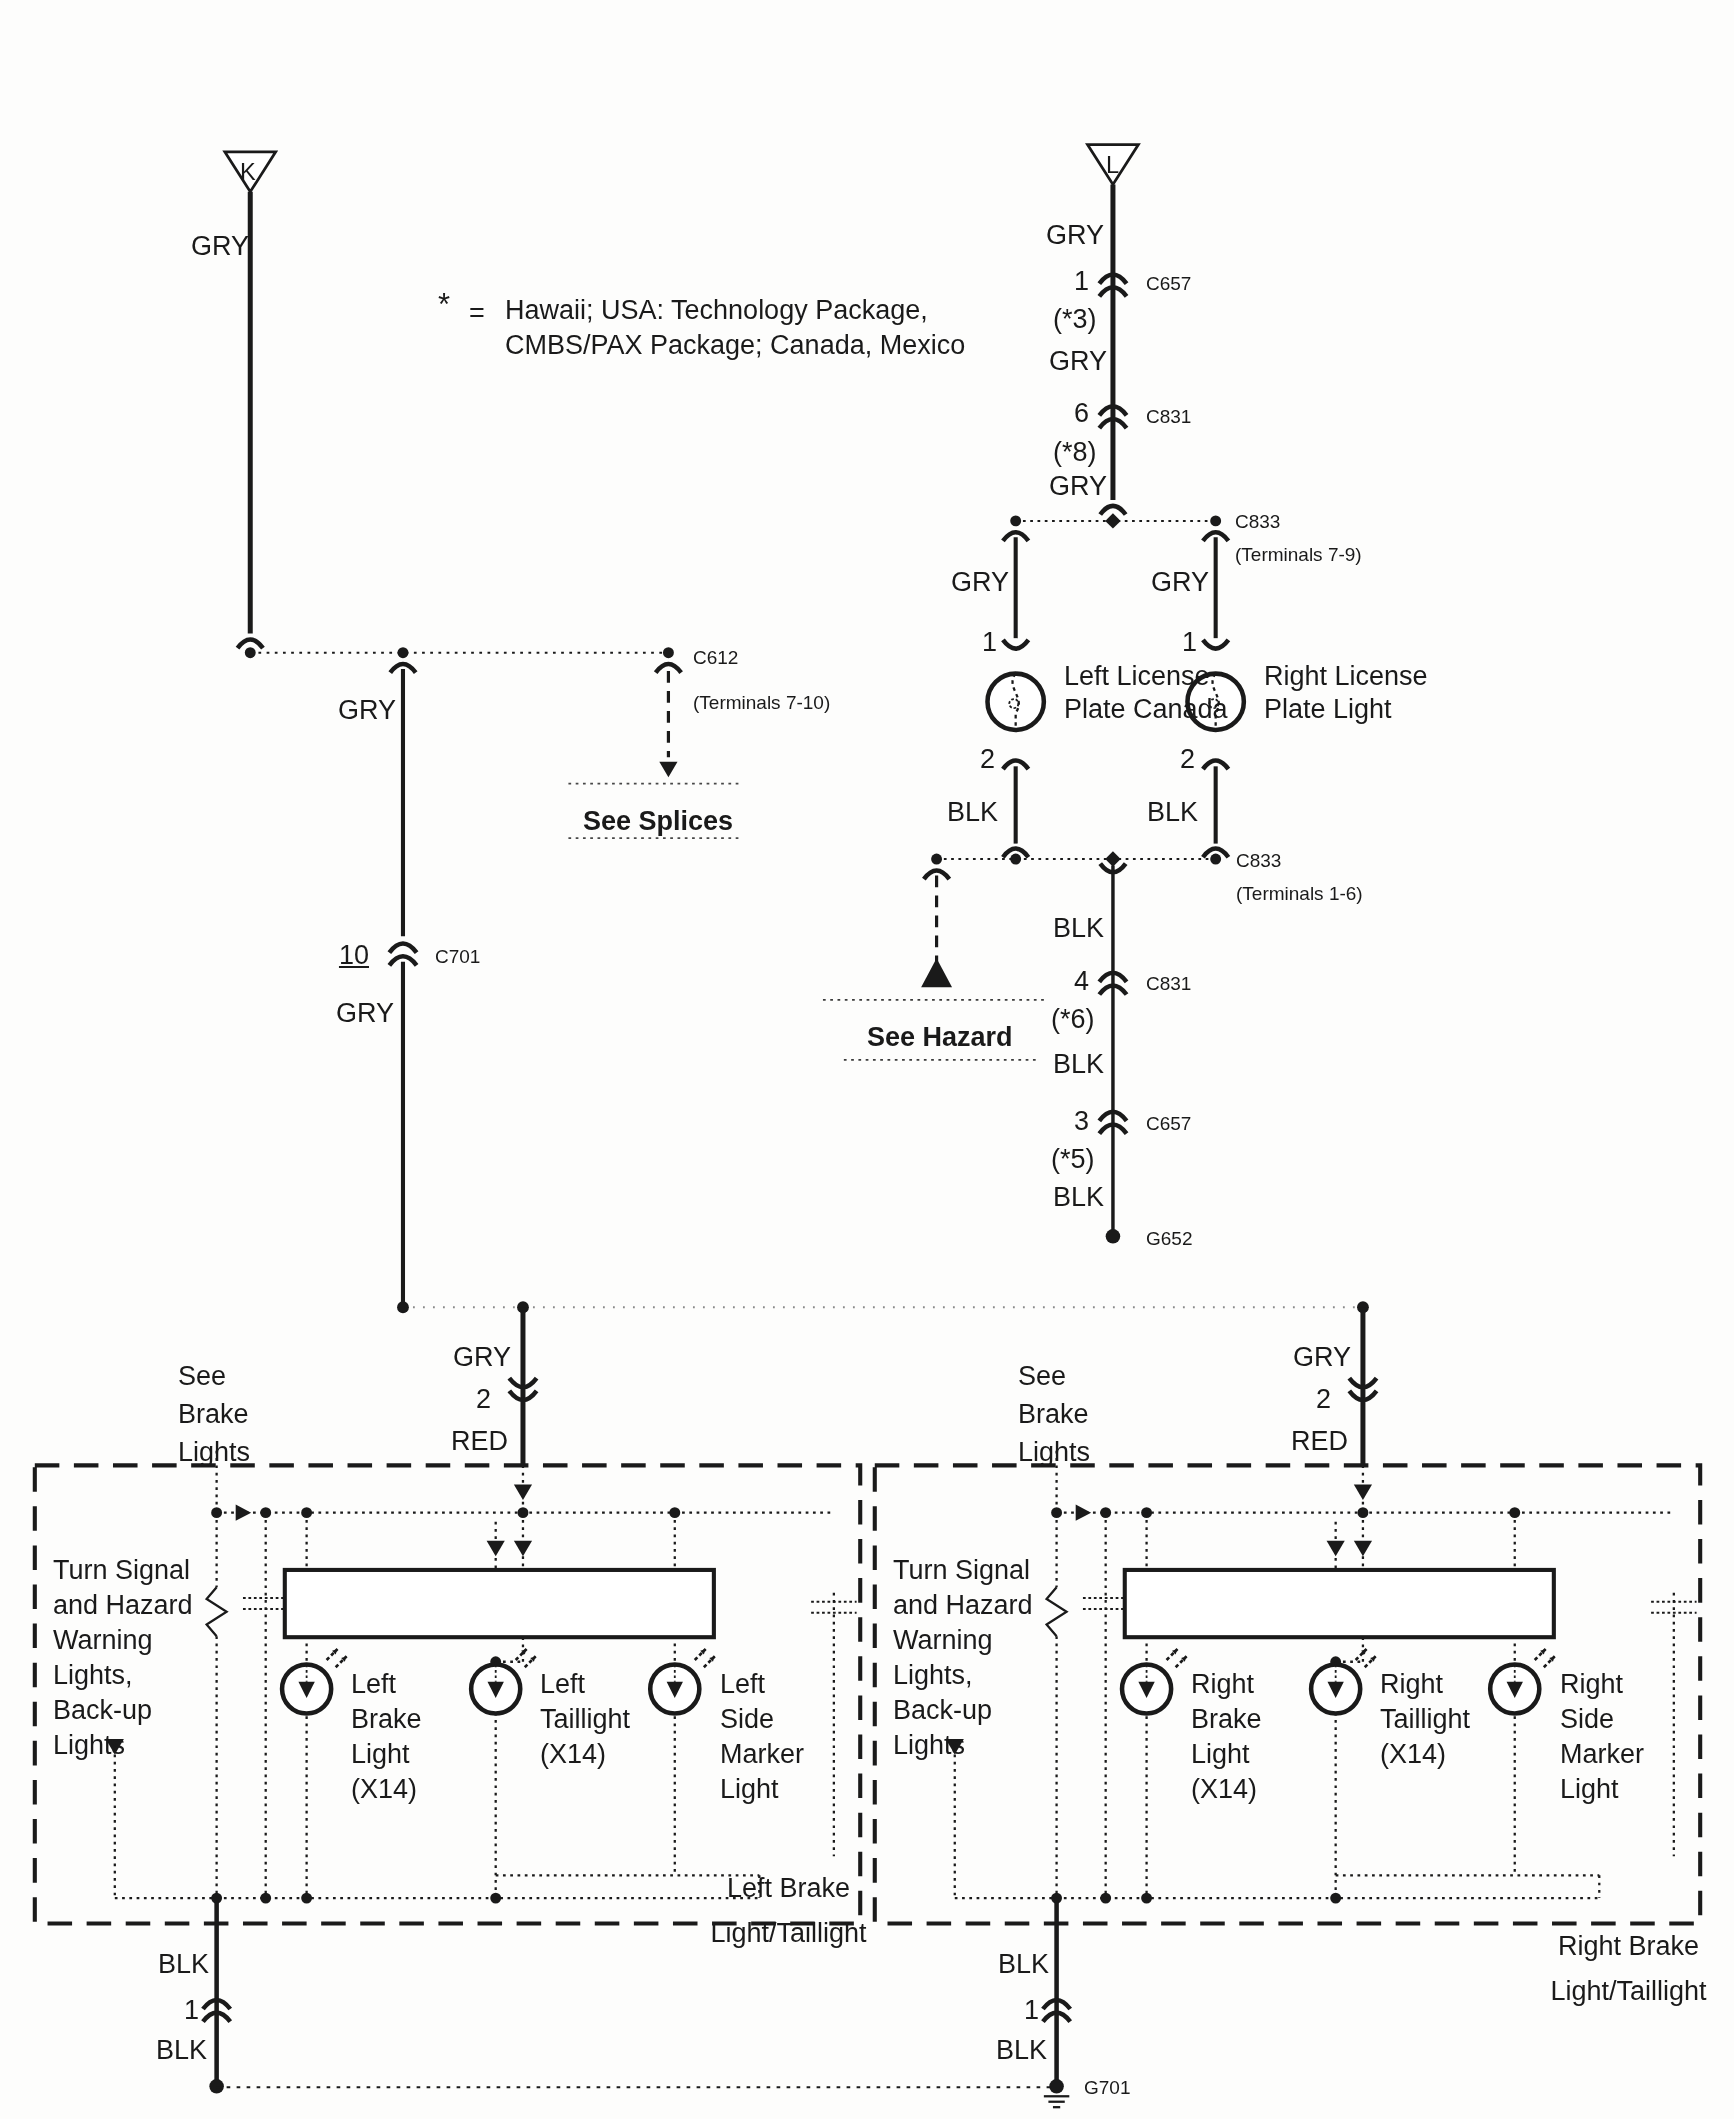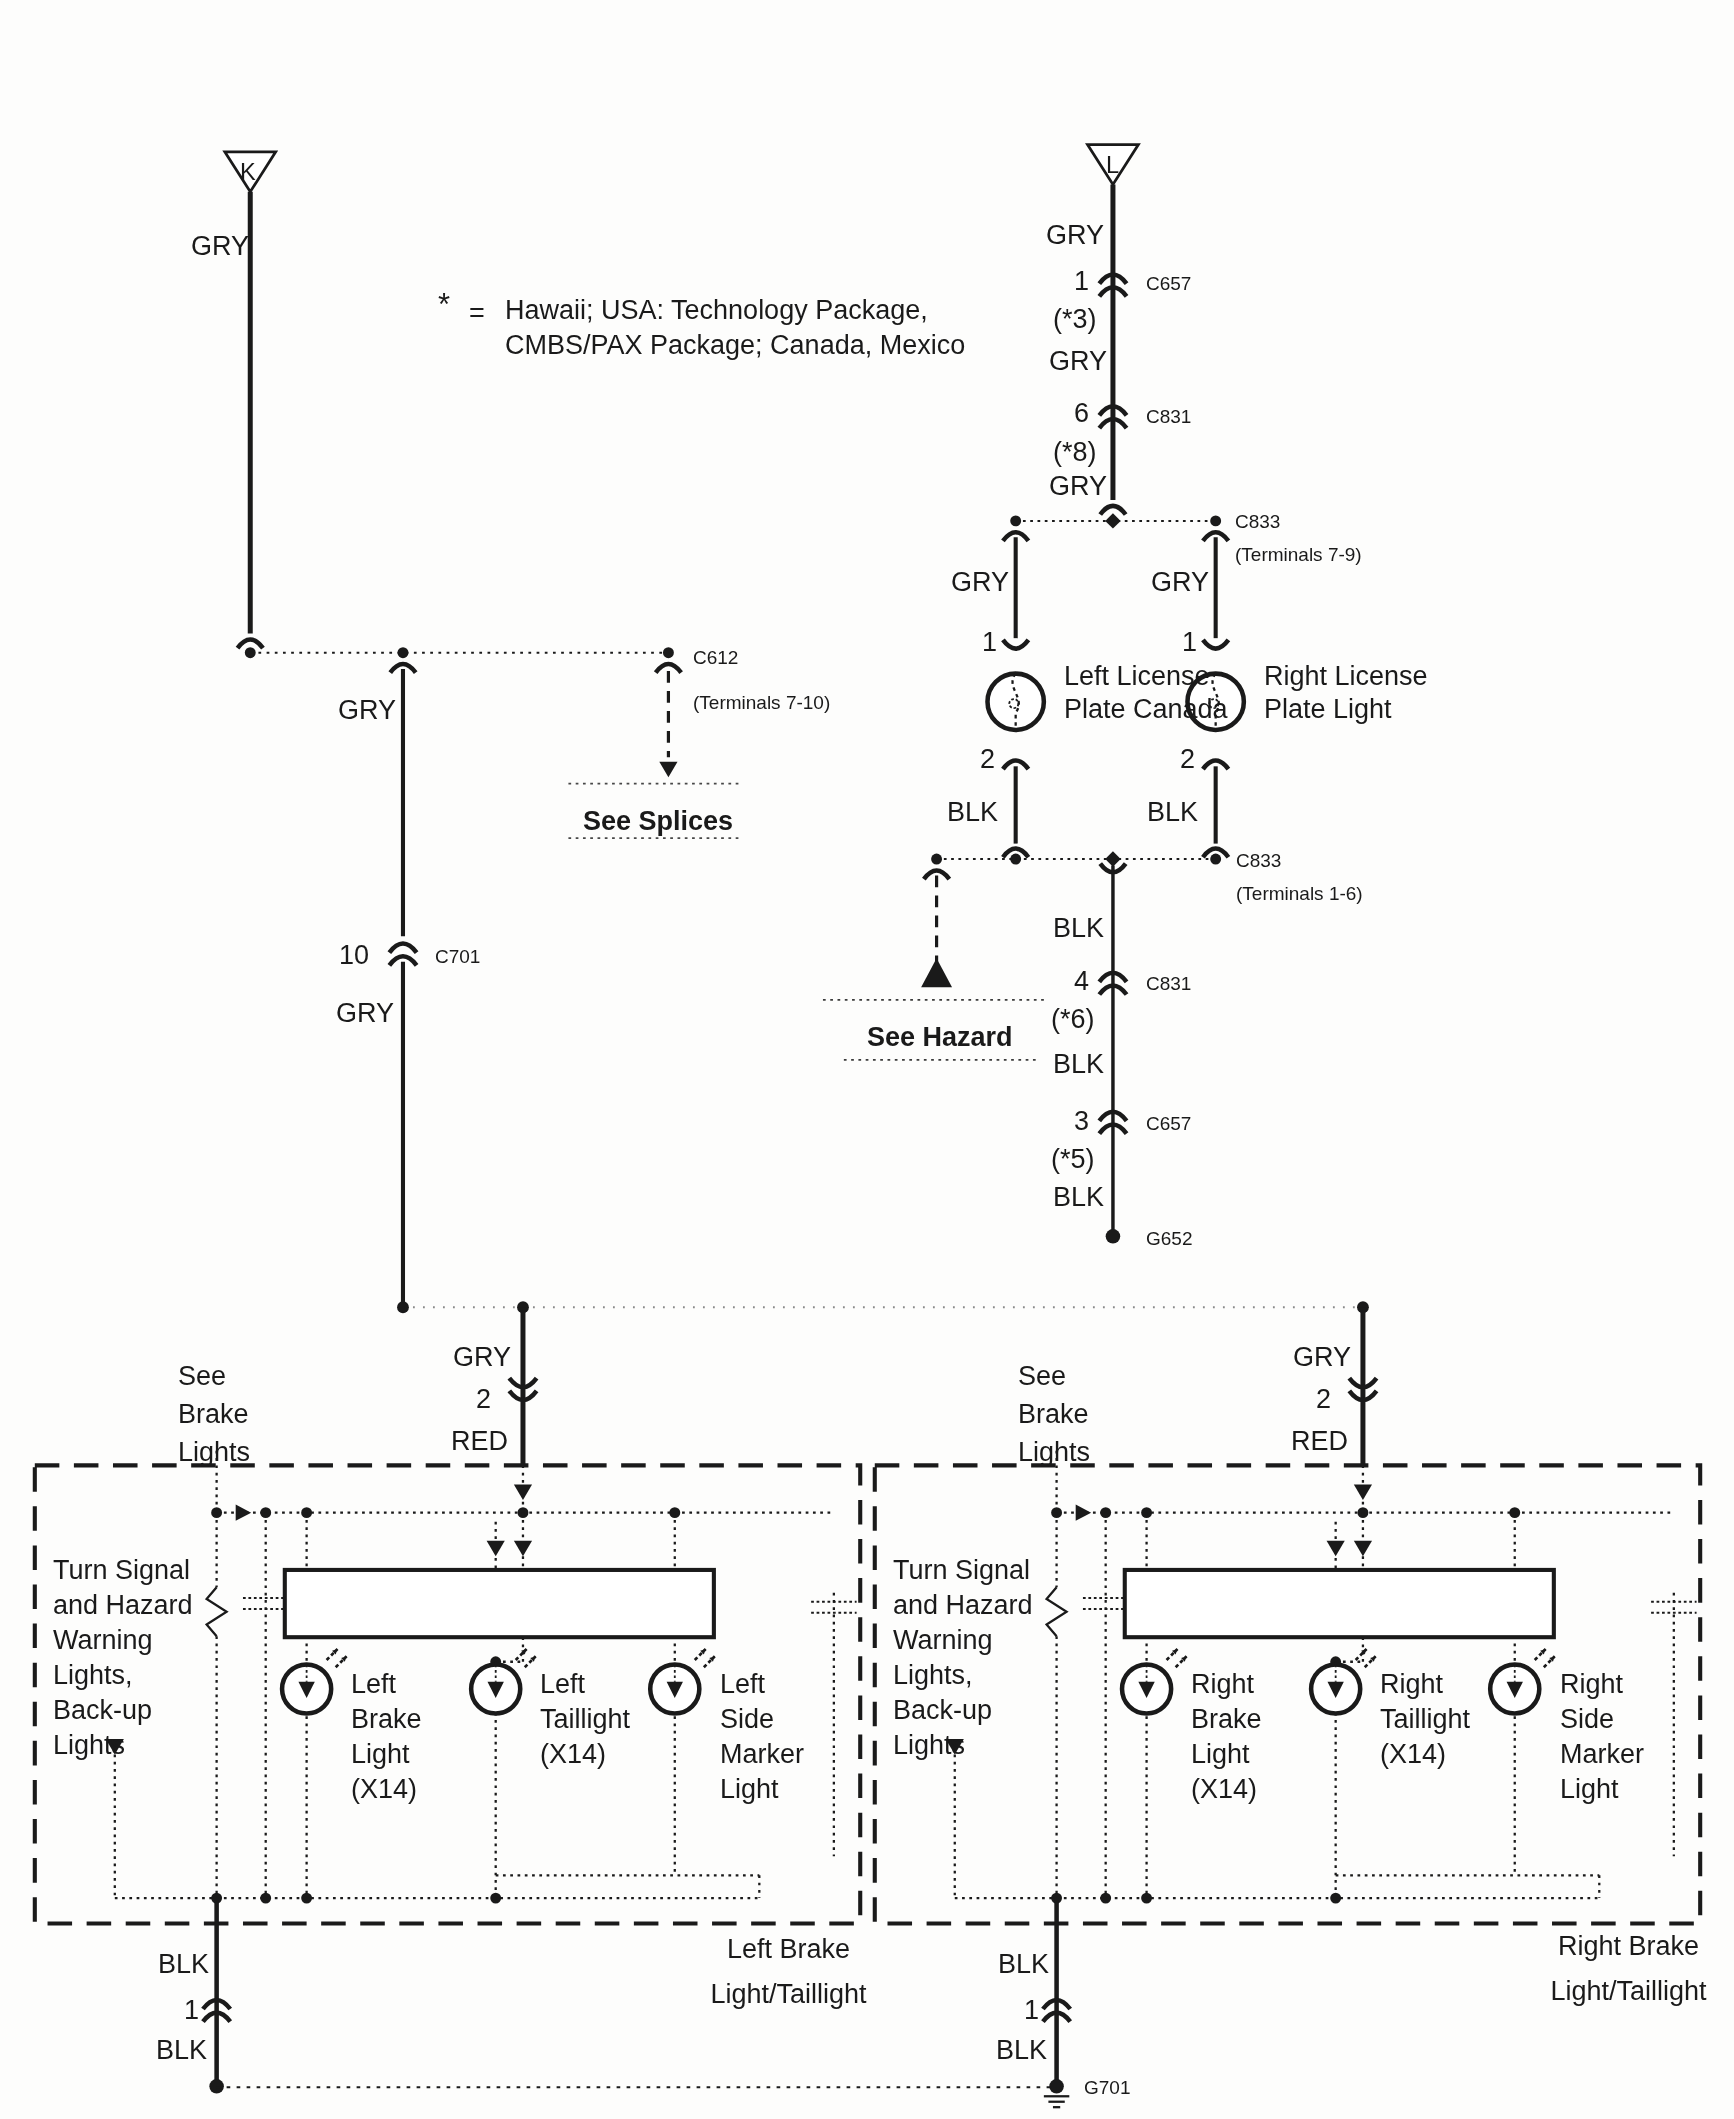--- a/index.html
+++ b/index.html
@@ -284,21 +284,21 @@
 <div class="lbl" style="left:1051px;top:1142px;">(*5)</div>
 <div class="lbl" style="left:1053px;top:1180px;">BLK</div>
 <div class="lbl fs32" style="left:1146px;top:1222px;">G652</div>
 
 <div class="lbl fs32 lh38" style="left:693px;top:635px;">C612
 (Terminals 7-10)</div>
 <div class="lbl bold" style="left:583px;top:804px;">See Splices</div>
 <div class="lbl bold" style="left:867px;top:1020px;">See Hazard</div>
 
 <div class="lbl" style="left:338px;top:693px;">GRY</div>
-<div class="lbl rt" style="left:325px;top:938px;width:44px;">10</div>
+<div class="lbl rt" style="left:325px;top:938px;width:44px;text-decoration:underline;">10</div>
 <div class="lbl fs32" style="left:435px;top:940px;">C701</div>
 <div class="lbl" style="left:336px;top:996px;">GRY</div>
 
 <div class="lbl lh42" style="left:178px;top:1346px;">See
 Brake
 Lights</div>
 <div class="lbl" style="left:453px;top:1340px;">GRY</div>
 <div class="lbl" style="left:476px;top:1382px;">2</div>
 <div class="lbl" style="left:451px;top:1424px;">RED</div>
 
@@ -346,19 +346,19 @@
 Light</div>
 
 <div class="lbl" style="left:158px;top:1947px;">BLK</div>
 <div class="lbl" style="left:184px;top:1993px;">1</div>
 <div class="lbl" style="left:156px;top:2033px;">BLK</div>
 <div class="lbl" style="left:998px;top:1947px;">BLK</div>
 <div class="lbl" style="left:1024px;top:1993px;">1</div>
 <div class="lbl" style="left:996px;top:2033px;">BLK</div>
 <div class="lbl fs32" style="left:1084px;top:2071px;">G701</div>
 
-<div class="lbl ctr lh38" style="left:702px;top:1927px;width:173px;">Left Brake
+<div class="lbl ctr lh38" style="left:702px;top:1866px;width:173px;">Left Brake
 Light/Taillight</div>
 <div class="lbl ctr lh38" style="left:1540px;top:1924px;width:177px;">Right Brake
 Light/Taillight</div>
 
 </div>
 
 
 </body></html>

